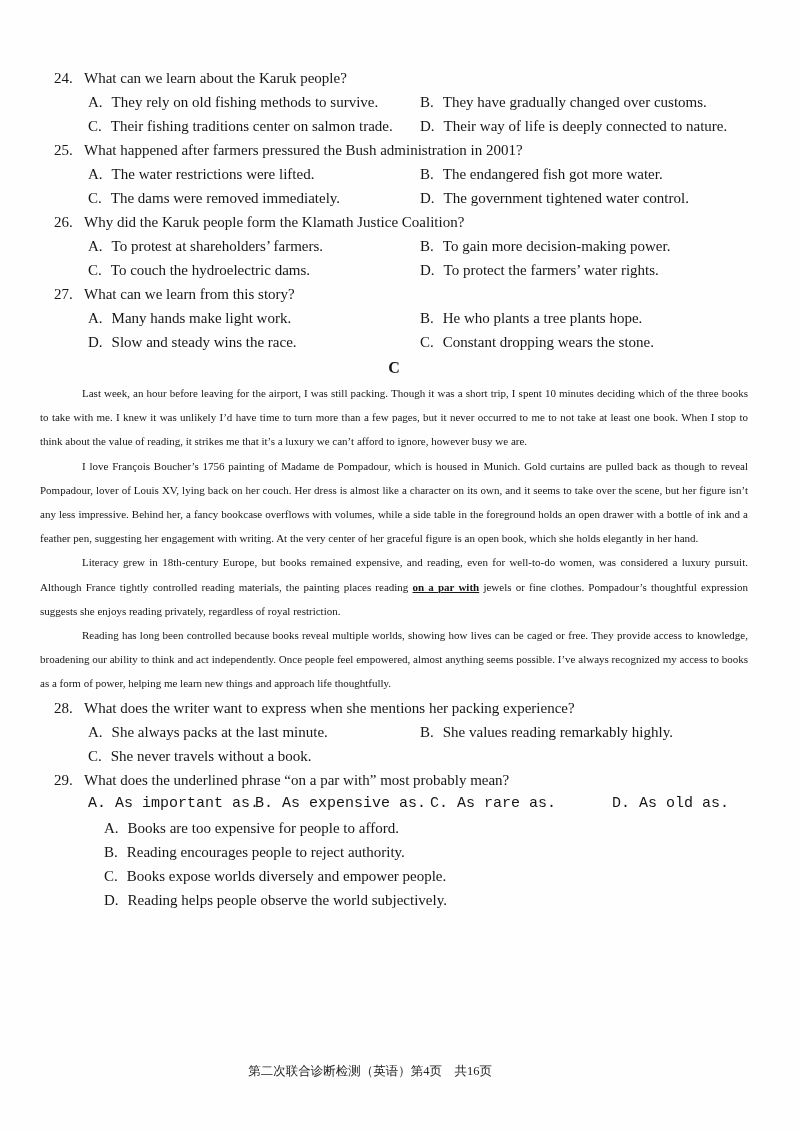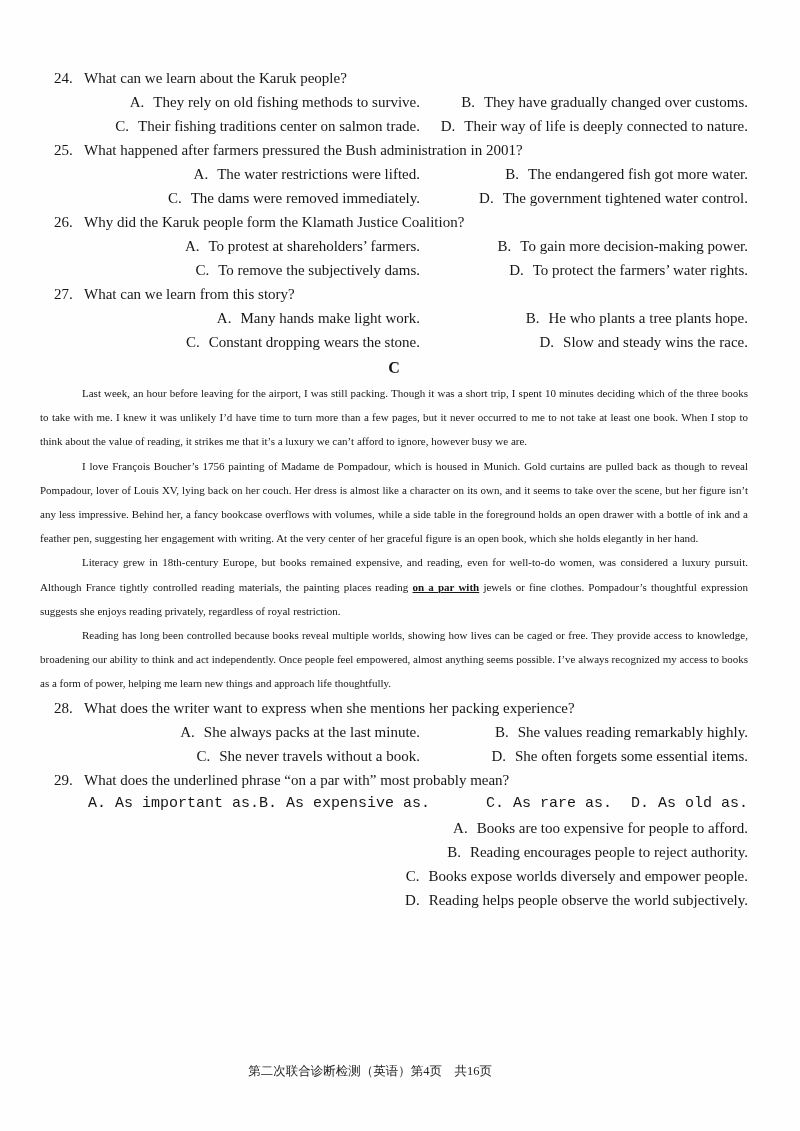--- a/index.html
+++ b/index.html
@@ -54,21 +54,20 @@
     margin-left: 48px;
     font-family: Liberation Mono, monospace;
   }
   .opts-1col {
     display: block;
     margin-left: 64px;
   }
   .opt {
     line-height: 24px;
     white-space: nowrap;
-    text-align: right;
   }
   .opt-label {
     display: inline-block;
     margin-right: 9px;
   }
 
   
   .section-heading {
     text-align: center;
     font-weight: bold;
@@ -135,35 +134,35 @@
     </div>
 
     <div class="question">
       <div class="q-line">
         <span class="q-num">26.</span>
         <span class="q-text">Why did the Karuk people form the Klamath Justice Coalition?</span>
       </div>
       <div class="opts-2col">
         <div class="opt"><span class="opt-label">A.</span><span>To protest at shareholders’ farmers.</span></div>
         <div class="opt"><span class="opt-label">B.</span><span>To gain more decision-making power.</span></div>
-        <div class="opt"><span class="opt-label">C.</span><span>To remove the subjectively dams.</span></div>
+        <div class="opt"><span class="opt-label">C.</span><span>To couch the hydroelectric dams.</span></div>
         <div class="opt"><span class="opt-label">D.</span><span>To protect the farmers’ water rights.</span></div>
       </div>
     </div>
 
     <div class="question">
       <div class="q-line">
         <span class="q-num">27.</span>
         <span class="q-text">What can we learn from this story?</span>
       </div>
       <div class="opts-2col">
         <div class="opt"><span class="opt-label">A.</span><span>Many hands make light work.</span></div>
         <div class="opt"><span class="opt-label">B.</span><span>He who plants a tree plants hope.</span></div>
+        <div class="opt"><span class="opt-label">D.</span><span>Slow and steady wins the race.</span></div>
         <div class="opt"><span class="opt-label">C.</span><span>Constant dropping wears the stone.</span></div>
-        <div class="opt"><span class="opt-label">D.</span><span>Slow and steady wins the race.</span></div>
       </div>
     </div>
 
     <div class="section-heading">C</div>
 
     <div class="passage">
       <p>Last week, an hour before leaving for the airport, I was still packing. Though it was a short trip, I spent 10 minutes deciding which of the three books to take with me. I knew it was unlikely I’d have time to turn more than a few pages, but it never occurred to me to not take at least one book. When I stop to think about the value of reading, it strikes me that it’s a luxury we can’t afford to ignore, however busy we are.</p>
       <p>I love François Boucher’s 1756 painting of Madame de Pompadour, which is housed in Munich. Gold curtains are pulled back as though to reveal Pompadour, lover of Louis XV, lying back on her couch. Her dress is almost like a character on its own, and it seems to take over the scene, but her figure isn’t any less impressive. Behind her, a fancy bookcase overflows with volumes, while a side table in the foreground holds an open drawer with a bottle of ink and a feather pen, suggesting her engagement with writing. At the very center of her graceful figure is an open book, which she holds elegantly in her hand.</p>
       <p><span>Literacy grew in 18th-century Europe, but books remained expensive, and reading, even for well-to-do women, was considered a luxury pursuit. Although France tightly controlled reading materials, the painting places reading </span><span class="underlined-phrase">on a par with</span><span> jewels or fine clothes. Pompadour’s thoughtful expression suggests she enjoys reading privately, regardless of royal restriction.</span></p>
       <p>Reading has long been controlled because books reveal multiple worlds, showing how lives can be caged or free. They provide access to knowledge, broadening our ability to think and act independently. Once people feel empowered, almost anything seems possible. I’ve always recognized my access to books as a form of power, helping me learn new things and approach life thoughtfully.</p>
@@ -171,21 +170,20 @@
 
     <div class="question">
       <div class="q-line">
         <span class="q-num">28.</span>
         <span class="q-text">What does the writer want to express when she mentions her packing experience?</span>
       </div>
       <div class="opts-2col">
         <div class="opt"><span class="opt-label">A.</span><span>She always packs at the last minute.</span></div>
         <div class="opt"><span class="opt-label">B.</span><span>She values reading remarkably highly.</span></div>
         <div class="opt"><span class="opt-label">C.</span><span>She never travels without a book.</span></div>
-        <div class="opt"><span class="opt-label">D.</span><span>She often forgets some essential items.</span></div>
       </div>
     </div>
 
     <div class="question">
       <div class="q-line">
         <span class="q-num">29.</span>
         <span class="q-text">What does the underlined phrase “on a par with” most probably mean?</span>
       </div>
       <div class="opts-4col">
         <div class="opt"><span class="opt-label">A.</span><span>As important as.</span></div>

